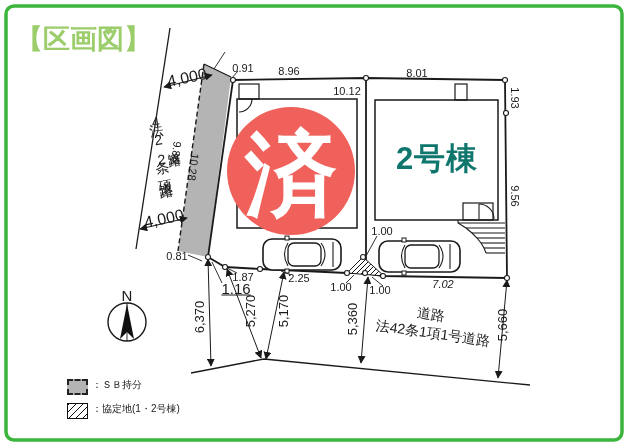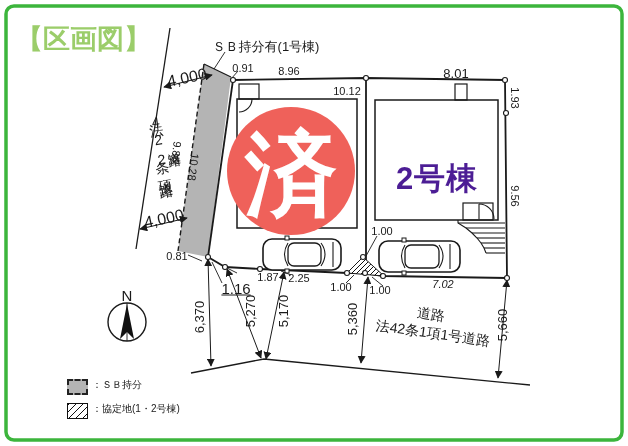--- a/index.html
+++ b/index.html
@@ -19,21 +19,21 @@
     transform:none;letter-spacing:2px;
   }
   .title{
     position:absolute;left:16px;top:26px;font-size:27px;font-weight:bold;
     color:#9bcd6a;line-height:1;letter-spacing:0px;transform:none;
   }
   .stamp{
     font-size:92px;font-weight:bold;color:#ffffff;
   }
   .b2{
-    font-size:31px;font-weight:bold;color:#4c1d95;letter-spacing:1px;margin-top:20px;
+    font-size:31px;font-weight:bold;color:#0f766e;letter-spacing:1px;
   }
   .legend-swatch{position:absolute;width:21px;height:16px;box-sizing:border-box;}
   .sw-gray{background:#b4b4b4;border:2px dashed #222;}
   .sw-hatch{
     border:1.5px solid #111;
     background:repeating-linear-gradient(135deg,#111 0px,#111 1.2px,#ffffff 1.2px,#ffffff 5px);
   }
   .legend-text{font-size:10px;transform:none;}
 </style>
 </head>
@@ -163,43 +163,42 @@
       <circle cx="127" cy="322" r="19" fill="none" stroke="#1a1a1a" stroke-width="1.4"></circle>
       <line x1="127" y1="303" x2="127" y2="341" stroke="#1a1a1a" stroke-width="0.9"></line>
       <polygon points="127,304 120,339 127,332 134,339" fill="#111"></polygon>
     </g>
 
     <circle cx="291" cy="171" r="64" fill="#ef615a"></circle>
   </svg>
 
   <div class="lbl title">【区画図】</div>
 
-  <div class="lbl" style="left:266px;top:46px;font-size:13px;">ＳＢ持分有(1号棟)</div>
   <div class="lbl stamp" style="left:291px;top:174px;">済</div>
   <div class="lbl b2" style="left:437px;top:158px;">2号棟</div>
   <div class="lbl" style="left:127px;top:295px;font-size:15px;">N</div>
 
   <div class="lbl vert" style="left:147px;top:112px;font-size:14px;transform:rotate(-9deg);transform-origin:center top;">法42条2項道路</div>
   <div class="lbl vert" style="left:165px;top:142px;font-size:13px;transform:rotate(-9deg);transform-origin:center top;">道路</div>
 
   <div class="lbl" style="left:431px;top:314px;font-size:14px;transform:translate(-50%,-50%) rotate(8deg);">道路</div>
   <div class="lbl" style="left:433px;top:333px;font-size:14px;transform:translate(-50%,-50%) rotate(8deg);">法42条1項1号道路</div>
 
   <div class="lbl" style="left:187px;top:78px;font-size:16px;transform:translate(-50%,-50%) rotate(-12deg);">4,000</div>
   <div class="lbl" style="left:164px;top:219px;font-size:16px;transform:translate(-50%,-50%) rotate(-12deg);">4,000</div>
   <div class="lbl" style="left:243px;top:68px;font-size:11px;">0.91</div>
   <div class="lbl" style="left:177px;top:256px;font-size:11px;">0.81</div>
   <div class="lbl" style="left:176px;top:152px;font-size:11px;transform:translate(-50%,-50%) rotate(97deg);">9.85</div>
   <div class="lbl" style="left:193px;top:167px;font-size:11px;transform:translate(-50%,-50%) rotate(97deg);">10.28</div>
   <div class="lbl" style="left:289px;top:71px;font-size:11px;">8.96</div>
-  <div class="lbl" style="left:456px;top:73px;font-size:13px;">8.01</div>
+  <div class="lbl" style="left:417px;top:73px;font-size:11px;">8.01</div>
   <div class="lbl" style="left:347px;top:91px;font-size:11px;">10.12</div>
   <div class="lbl" style="left:514px;top:98px;font-size:11px;transform:translate(-50%,-50%) rotate(90deg);">1.93</div>
   <div class="lbl" style="left:514px;top:196px;font-size:11px;transform:translate(-50%,-50%) rotate(90deg);">9.56</div>
-  <div class="lbl" style="left:243px;top:277px;font-size:11px;margin-left:25px;">1.87</div>
+  <div class="lbl" style="left:243px;top:277px;font-size:11px;">1.87</div>
   <div class="lbl" style="left:236px;top:288px;font-size:15px;text-decoration:underline;">1.16</div>
   <div class="lbl" style="left:299px;top:278px;font-size:11px;">2.25</div>
   <div class="lbl" style="left:382px;top:231px;font-size:11px;">1.00</div>
   <div class="lbl" style="left:341px;top:287px;font-size:11px;">1.00</div>
   <div class="lbl" style="left:380px;top:290px;font-size:11px;">1.00</div>
   <div class="lbl" style="left:443px;top:284px;font-size:11px;font-style:italic;">7.02</div>
   <div class="lbl" style="left:199px;top:317px;font-size:13px;transform:translate(-50%,-50%) rotate(-90deg);">6,370</div>
   <div class="lbl" style="left:250px;top:311px;font-size:13px;transform:translate(-50%,-50%) rotate(-90deg);">5,270</div>
   <div class="lbl" style="left:283px;top:311px;font-size:13px;transform:translate(-50%,-50%) rotate(-90deg);">5,170</div>
   <div class="lbl" style="left:352px;top:319px;font-size:13px;transform:translate(-50%,-50%) rotate(-90deg);">5,360</div>

